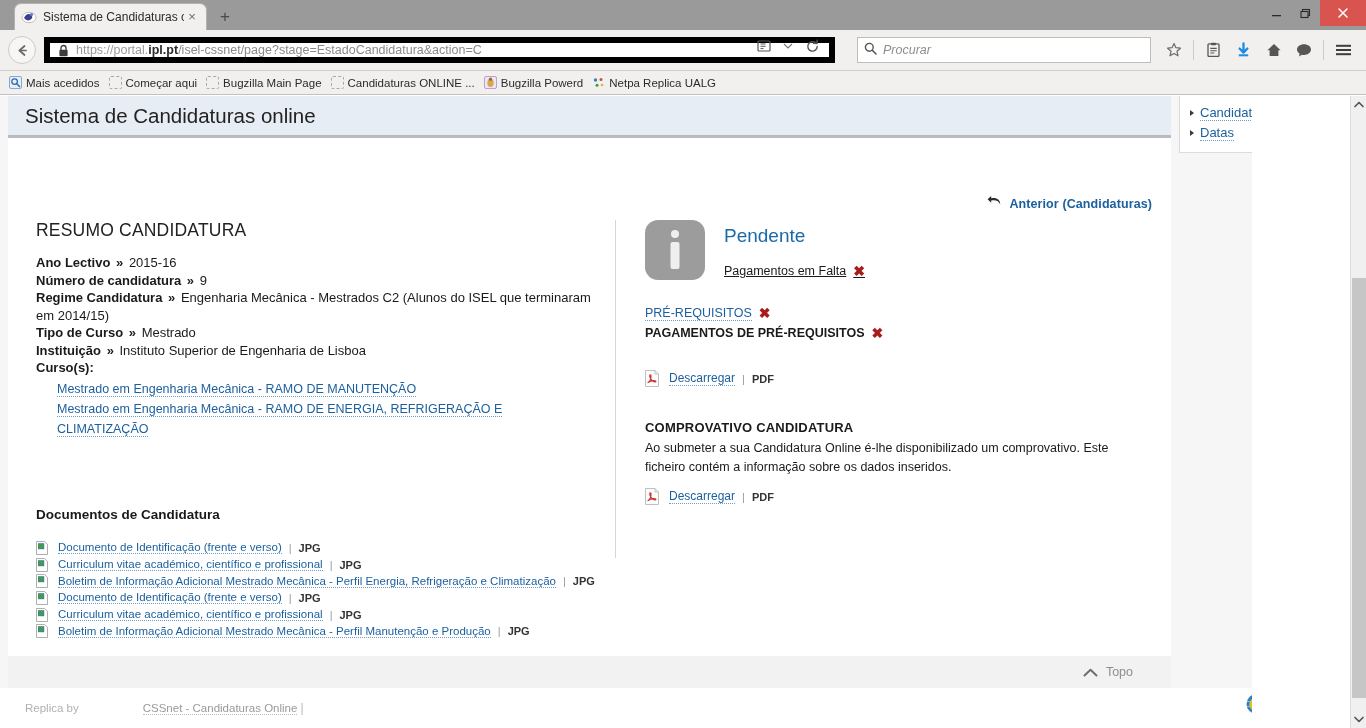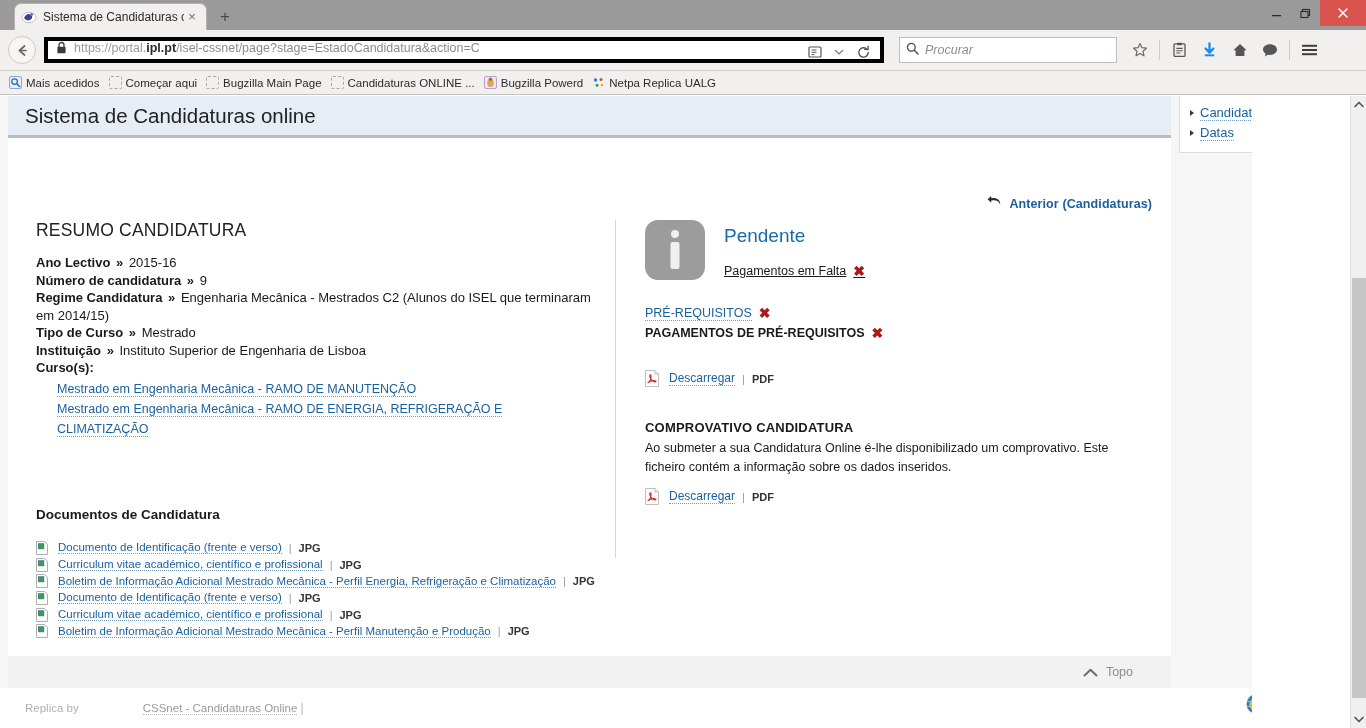--- a/index.html
+++ b/index.html
@@ -58,37 +58,37 @@
     border-bottom: 1px solid #cfcdc9;
   }
   .nav-back {
     width: 28px; height: 28px; border-radius: 50%;
     border: 1px solid #cdcbc8; background: #f7f6f5;
     display: flex; align-items: center; justify-content: center;
     color: #5c5c5c; font-size: 15px; cursor: pointer; margin-right: 8px;
   }
   .urlbar {
     flex: 1; height: 26px; background: #ffffff;
-    border: 4px solid #000000; display: flex; align-items: flex-start;
-    padding: 0 4px; margin-right: 15px; max-width: 840px;
+    border: 6px solid #000000; display: flex; align-items: flex-end;
+    padding: 0 4px; margin-right: 22px; max-width: 840px;
   }
   .lock-icon { margin: 0 7px 0 4px; display: flex; align-items: center; }
   .url-text {
     font-size: 12.5px; color: #8a8a8a; white-space: nowrap;
     overflow: hidden; flex: 1;
   }
   .url-text b { color: #2b2b2b; font-weight: 700; }
   .url-text .scheme { color: #9a9a9a; }
   .url-actions { display: flex; align-items: center; gap: 2px; padding-right: 2px; }
   .url-ico {
     width: 22px; height: 22px; display: flex; align-items: center;
     justify-content: center; cursor: pointer; color: #565656;
   }
   .searchbar {
-    width: 218px; height: 26px; background: #ffffff;
+    width: 294px; height: 26px; background: #ffffff;
     border: 1px solid #bfbdba; display: flex; align-items: center;
     padding: 0 6px; margin-right: 8px;
   }
   .search-ph {
     font-size: 12.5px; color: #8e8e8e; font-style: italic; margin-left: 6px;
   }
   .toolbtns { display: flex; align-items: center; gap: 1px; }
   .toolbtn {
     width: 29px; height: 28px; display: flex; align-items: center;
     justify-content: center; cursor: pointer; color: #4e4e4e;

